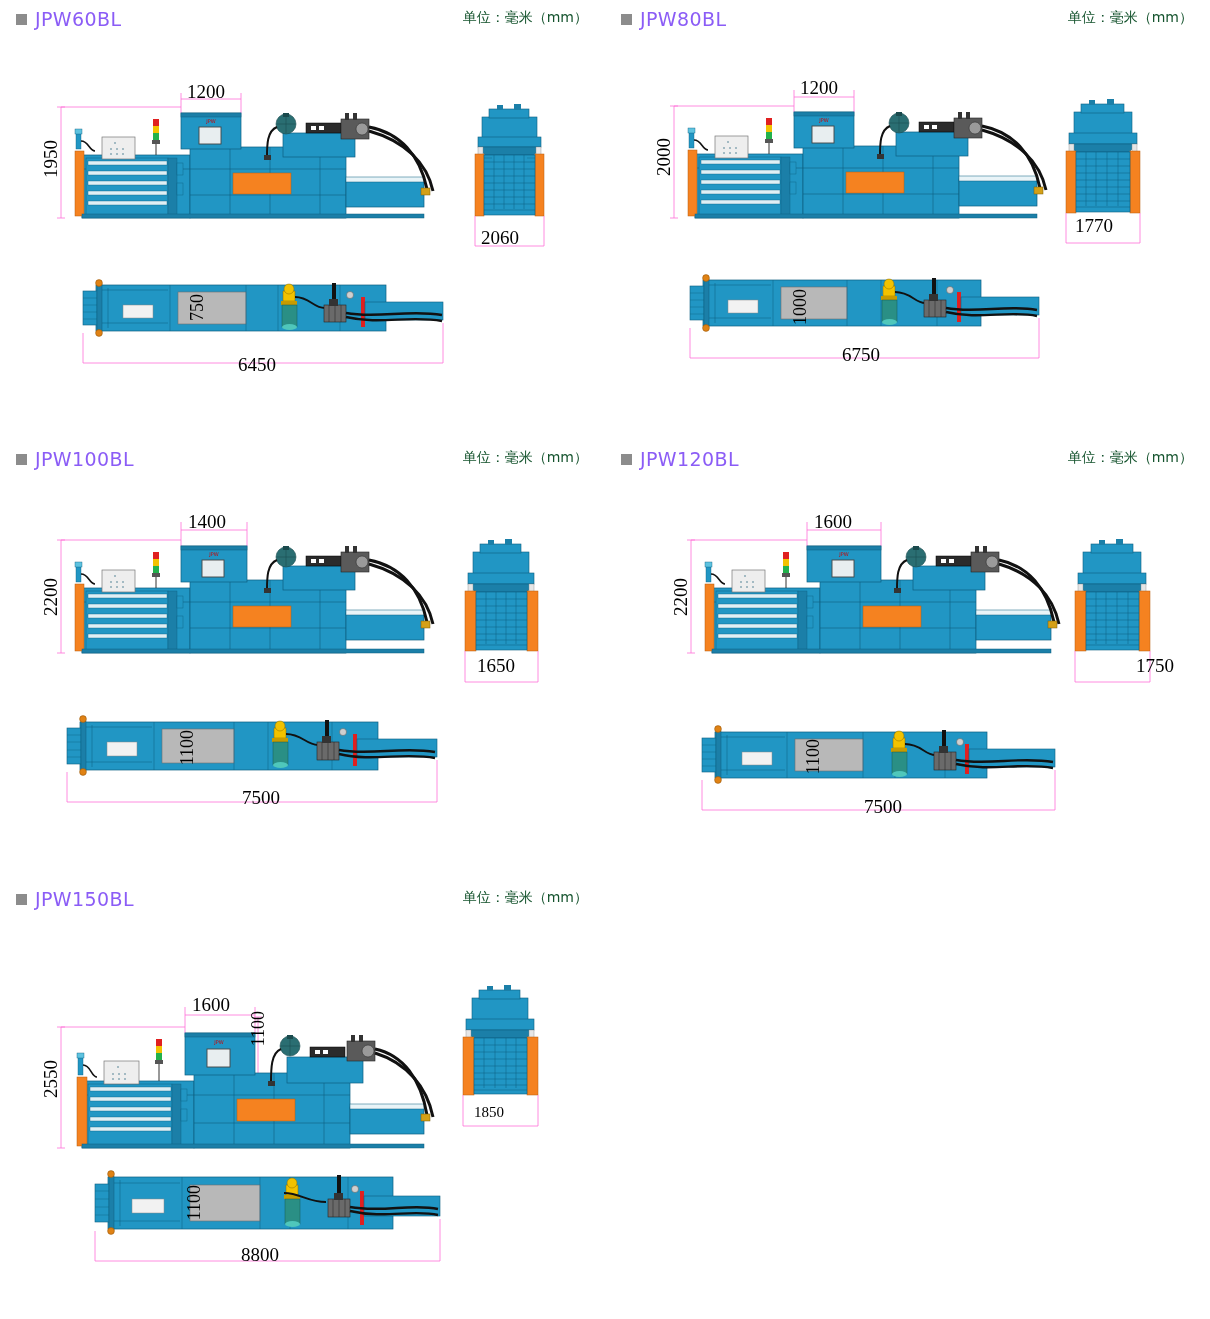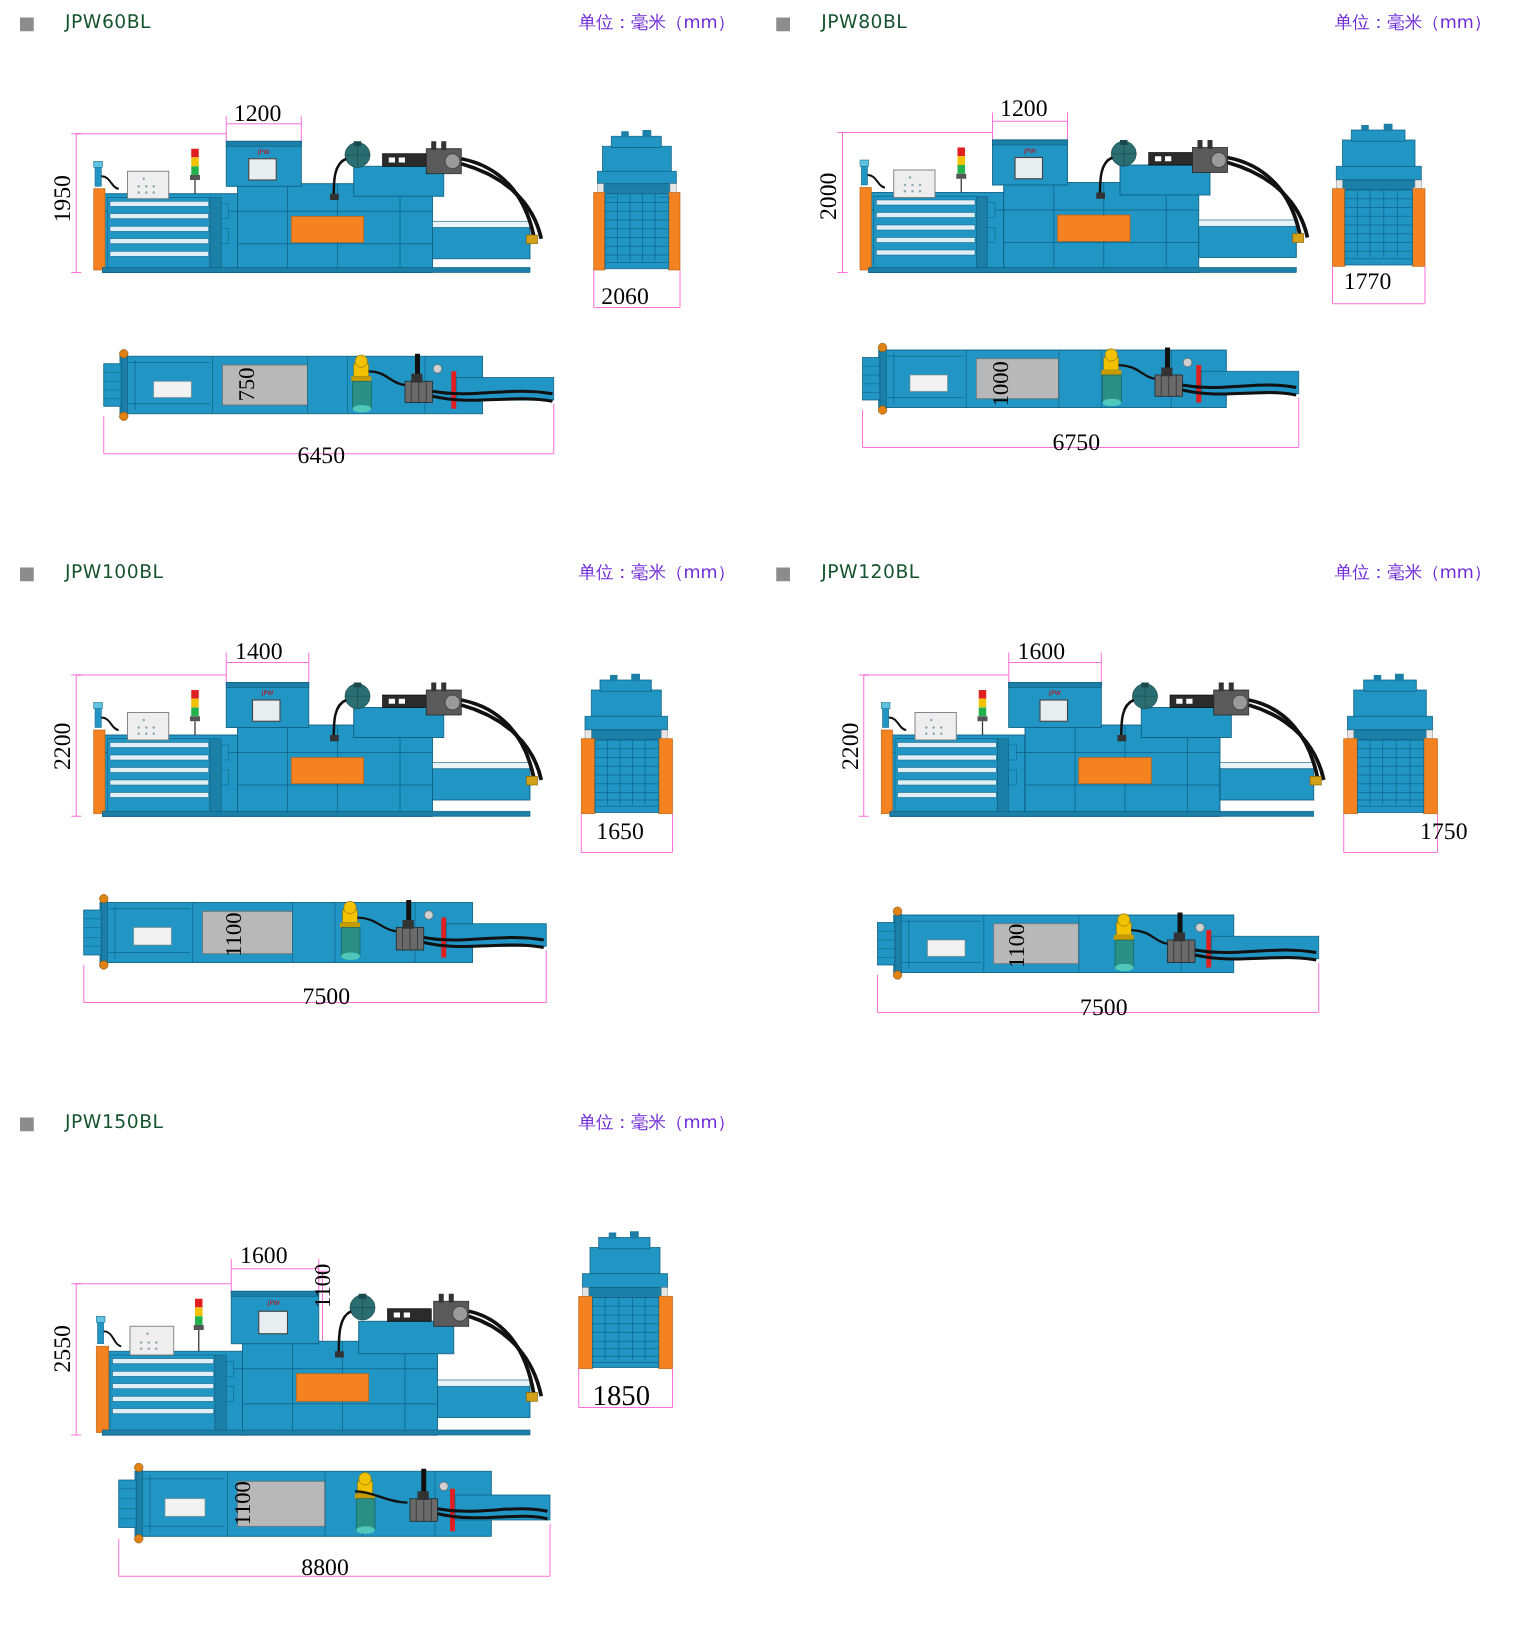--- a/index.html
+++ b/index.html
@@ -5,23 +5,23 @@
 <style>
   html,body{margin:0;padding:0;}
   body{
     width:1210px;height:1319px;background:#ffffff;
     font-family:"Liberation Sans","DejaVu Sans",sans-serif;
     position:relative;overflow:hidden;
   }
   .panel{position:absolute;}
   .panel-header{position:absolute;top:0;left:0;width:100%;height:34px;}
   .hdr-square{position:absolute;left:16px;top:14px;width:11px;height:11px;background:#8c8c8c;}
-  .hdr-title{position:absolute;left:52px;top:8px;font-size:15px;color:#14532d;letter-spacing:.4px;
+  .hdr-title{position:absolute;left:35px;top:8px;font-size:19px;color:#8b5cf6;letter-spacing:.4px;
              font-family:"DejaVu Sans",sans-serif;white-space:nowrap;}
-  .hdr-unit{position:absolute;top:9px;font-size:14px;color:#6d28d9;white-space:nowrap;
+  .hdr-unit{position:absolute;top:9px;font-size:14px;color:#14532d;white-space:nowrap;
             font-family:"DejaVu Sans",sans-serif;}
 
   
   .dim{position:absolute;color:#000000;font-family:"Liberation Serif","DejaVu Serif",serif;
        white-space:nowrap;line-height:1;}
   .dim-v{writing-mode:vertical-rl;transform:rotate(180deg);transform-origin:center;}
 
   svg{display:block;overflow:visible;}
   .ln{stroke:#ff6fd8;stroke-width:.8;fill:none;}
 </style>
@@ -905,21 +905,21 @@
         <line x1="22" y1="107" x2="75" y2="107"></line>
           <line x1="22" y1="112" x2="75" y2="112"></line>
       </g>
       <g class="ln">
         <line x1="11" y1="117" x2="11" y2="148"></line>
           <line x1="86" y1="117" x2="86" y2="148"></line>
         <line x1="11" y1="148" x2="86" y2="148"></line>
       </g>
     </g>
   </svg>
-  <div class="dim" style="left:474px;top:1105px;font-size:23px;position:absolute;top:225px;">1850</div>
+  <div class="dim" style="left:474px;top:1105px;font-size:15px;position:absolute;top:225px;">1850</div>
 
   <svg style="position:absolute;left:90px;top:285px;" width="370" height="110" viewBox="0 0 370 110">
     <g>
       <rect x="18" y="12" width="285" height="52" fill="#2196c4" stroke="#0d5f80" stroke-width=".7"></rect>
       <rect x="5" y="19" width="14" height="38" fill="#2196c4" stroke="#0d5f80" stroke-width=".6"></rect>
       <g stroke="#0d5f80" stroke-width=".4">
           <line x1="5" y1="26" x2="19" y2="26"></line>
           <line x1="5" y1="34" x2="19" y2="34"></line>
           <line x1="5" y1="42" x2="19" y2="42"></line>
           <line x1="5" y1="50" x2="19" y2="50"></line>

